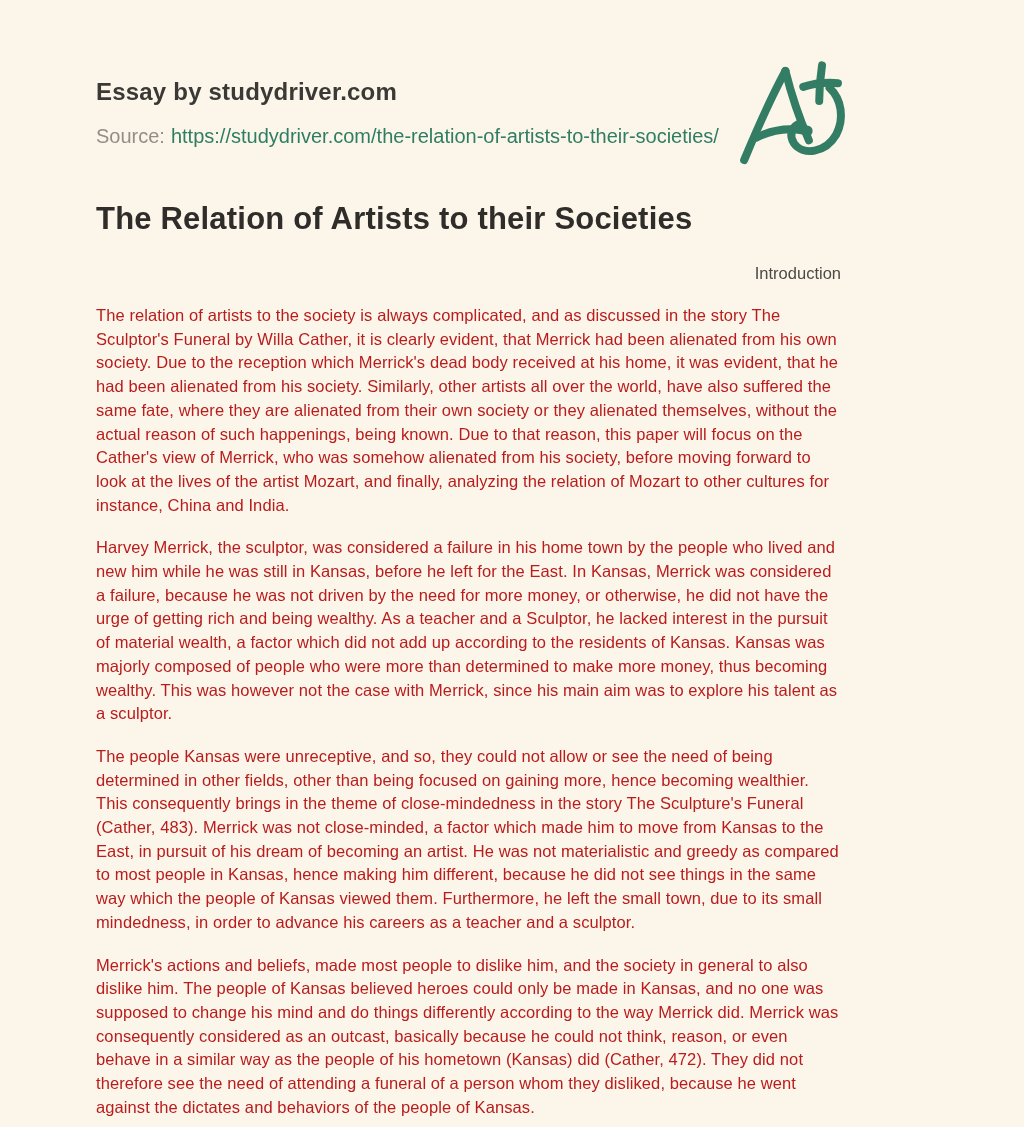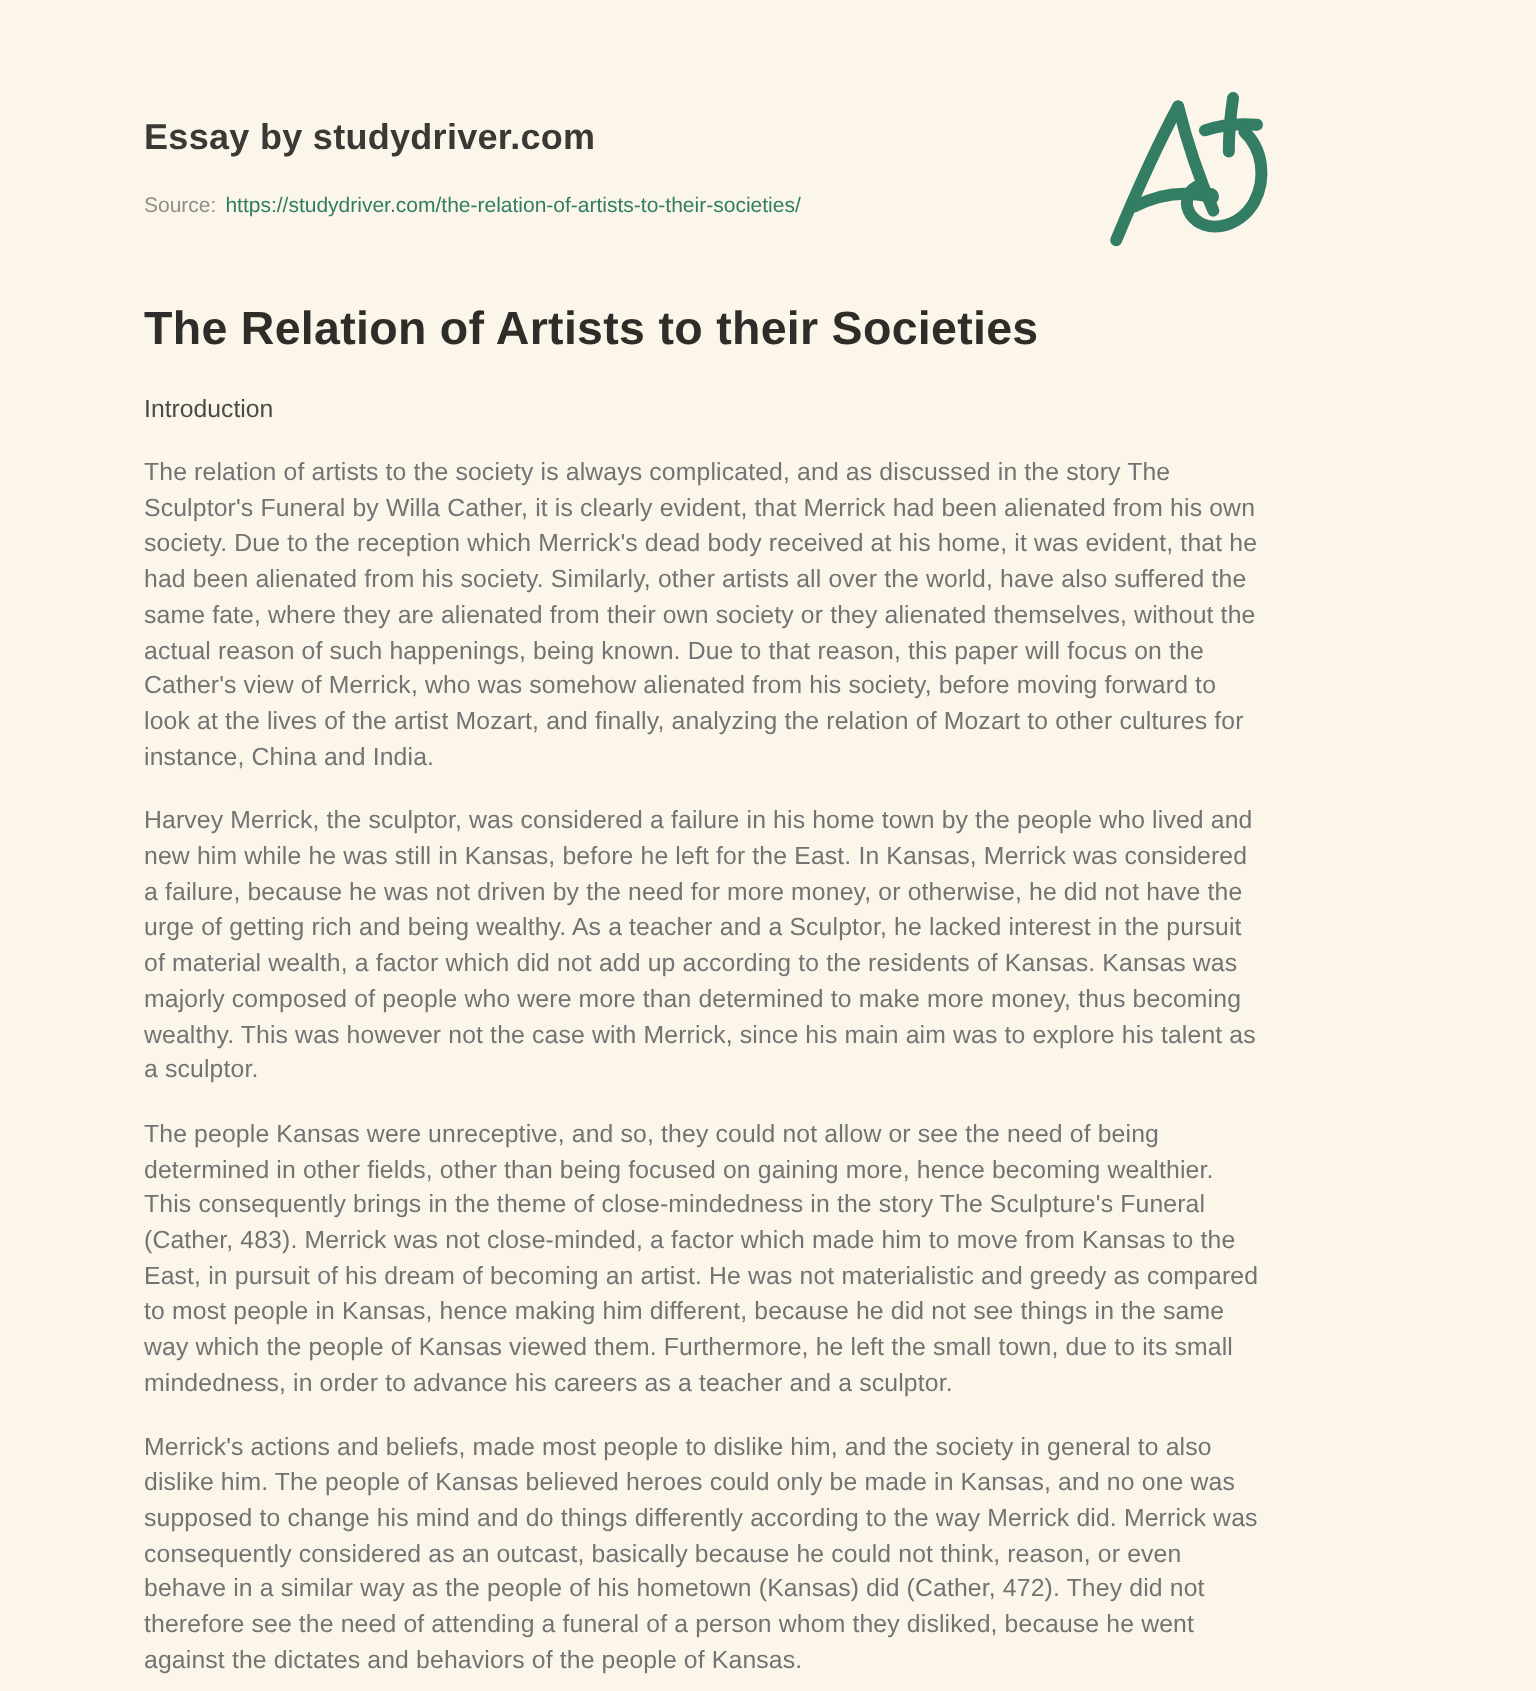--- a/index.html
+++ b/index.html
@@ -25,21 +25,21 @@
   .byline {
     padding-top: 78px;
     font-size: 24px;
     font-weight: 700;
     letter-spacing: 0.2px;
     color: #3b3936;
     line-height: 28px;
   }
   .source-line {
     margin-top: 20px;
-    font-size: 14px;
+    font-size: 20px;
     line-height: 20px;
   }
   .source-label {
     color: #918e88;
     margin-right: 6px;
   }
   .source-url {
     color: #2f7d63;
     text-decoration: none;
     cursor: pointer;
@@ -58,26 +58,27 @@
     font-weight: 700;
     letter-spacing: 0.2px;
     color: #2f2d2a;
     line-height: 38px;
   }
   .section-heading {
     margin-top: 24px;
     font-size: 16.5px;
     color: #4c4a45;
     line-height: 23px;
+    text-align: right;
   }
   .para {
     margin-top: 19px;
     font-size: 16.5px;
     line-height: 23.7px;
-    color: #737373;
+    color: #b91c1c;
     letter-spacing: 0.1px;
     max-width: 832px;
   }
 </style>
 </head>
 <body>
 
 <div class="page">
 
   <div class="header">

